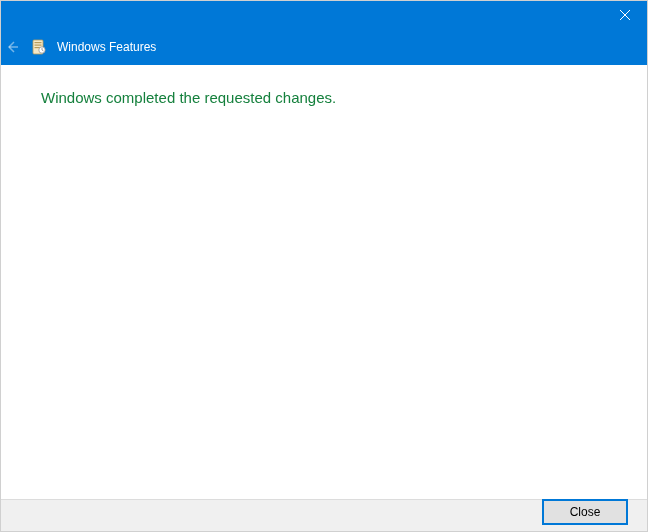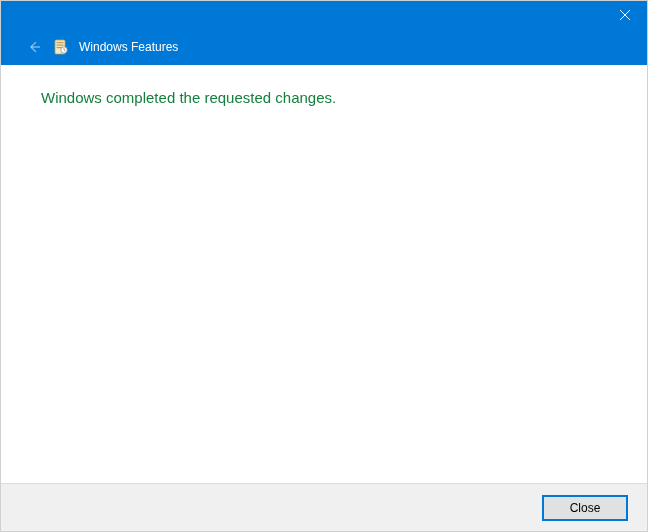--- a/index.html
+++ b/index.html
@@ -28,21 +28,21 @@
       justify-content: center;
       color: #fff;
       font-size: 13px;
       cursor: pointer;
     }
     .headerbar {
       height: 36px;
       background: #0078d7;
       display: flex;
       align-items: center;
-      padding-left: 24px;
+      padding-left: 2px;
       gap: 10px;
     }
     .back-arrow {
       color: rgba(255,255,255,0.45);
       display: flex;
       align-items: center;
       justify-content: center;
       width: 18px;
       height: 18px;
     }
@@ -61,25 +61,25 @@
     .content {
       flex: 1;
       padding: 24px 40px;
     }
     .message {
       color: #15803d;
       font-size: 15px;
       font-weight: 400;
     }
     .footer {
-      height: 48px;
+      height: 32px;
       background: #f0f0f0;
       border-top: 1px solid #dcdcdc;
       display: flex;
-      align-items: center;
+      align-items: flex-start;
       justify-content: flex-end;
       padding-right: 20px;
     }
     .btn {
       min-width: 84px;
       height: 24px;
       background: #e1e1e1;
       border: 1px solid #0078d7;
       outline: 1px solid #0078d7;
       font-family: inherit;

